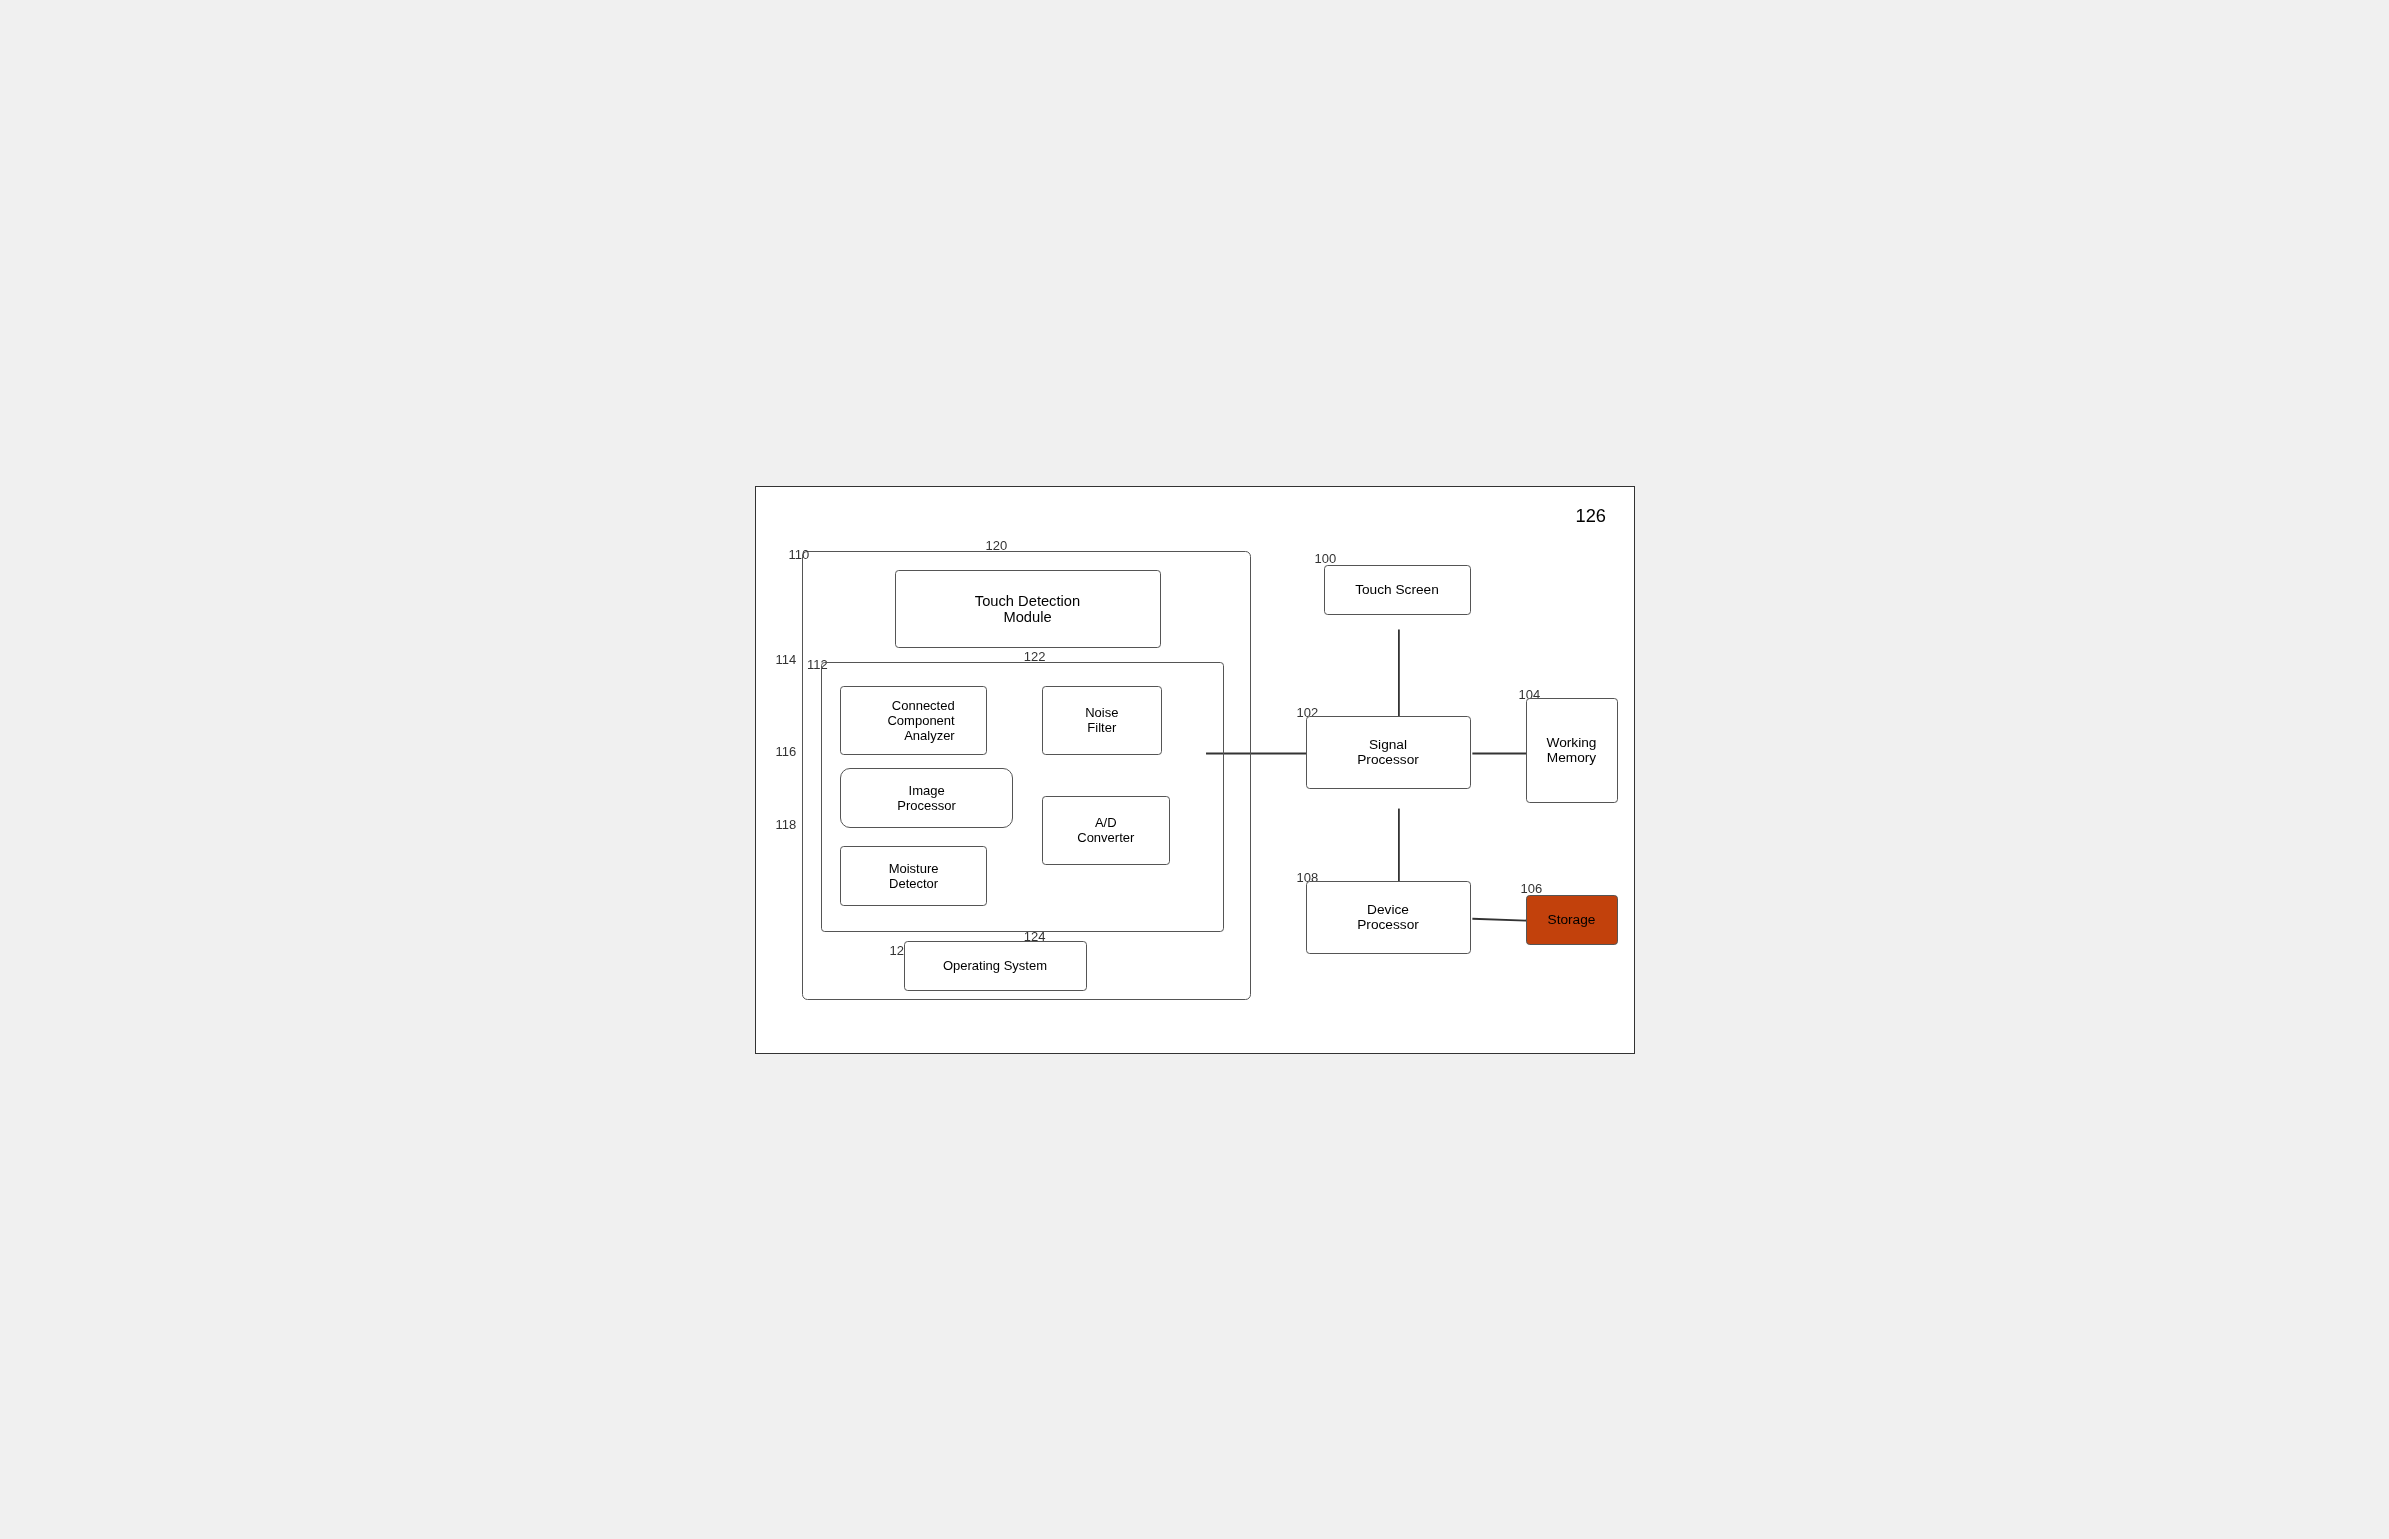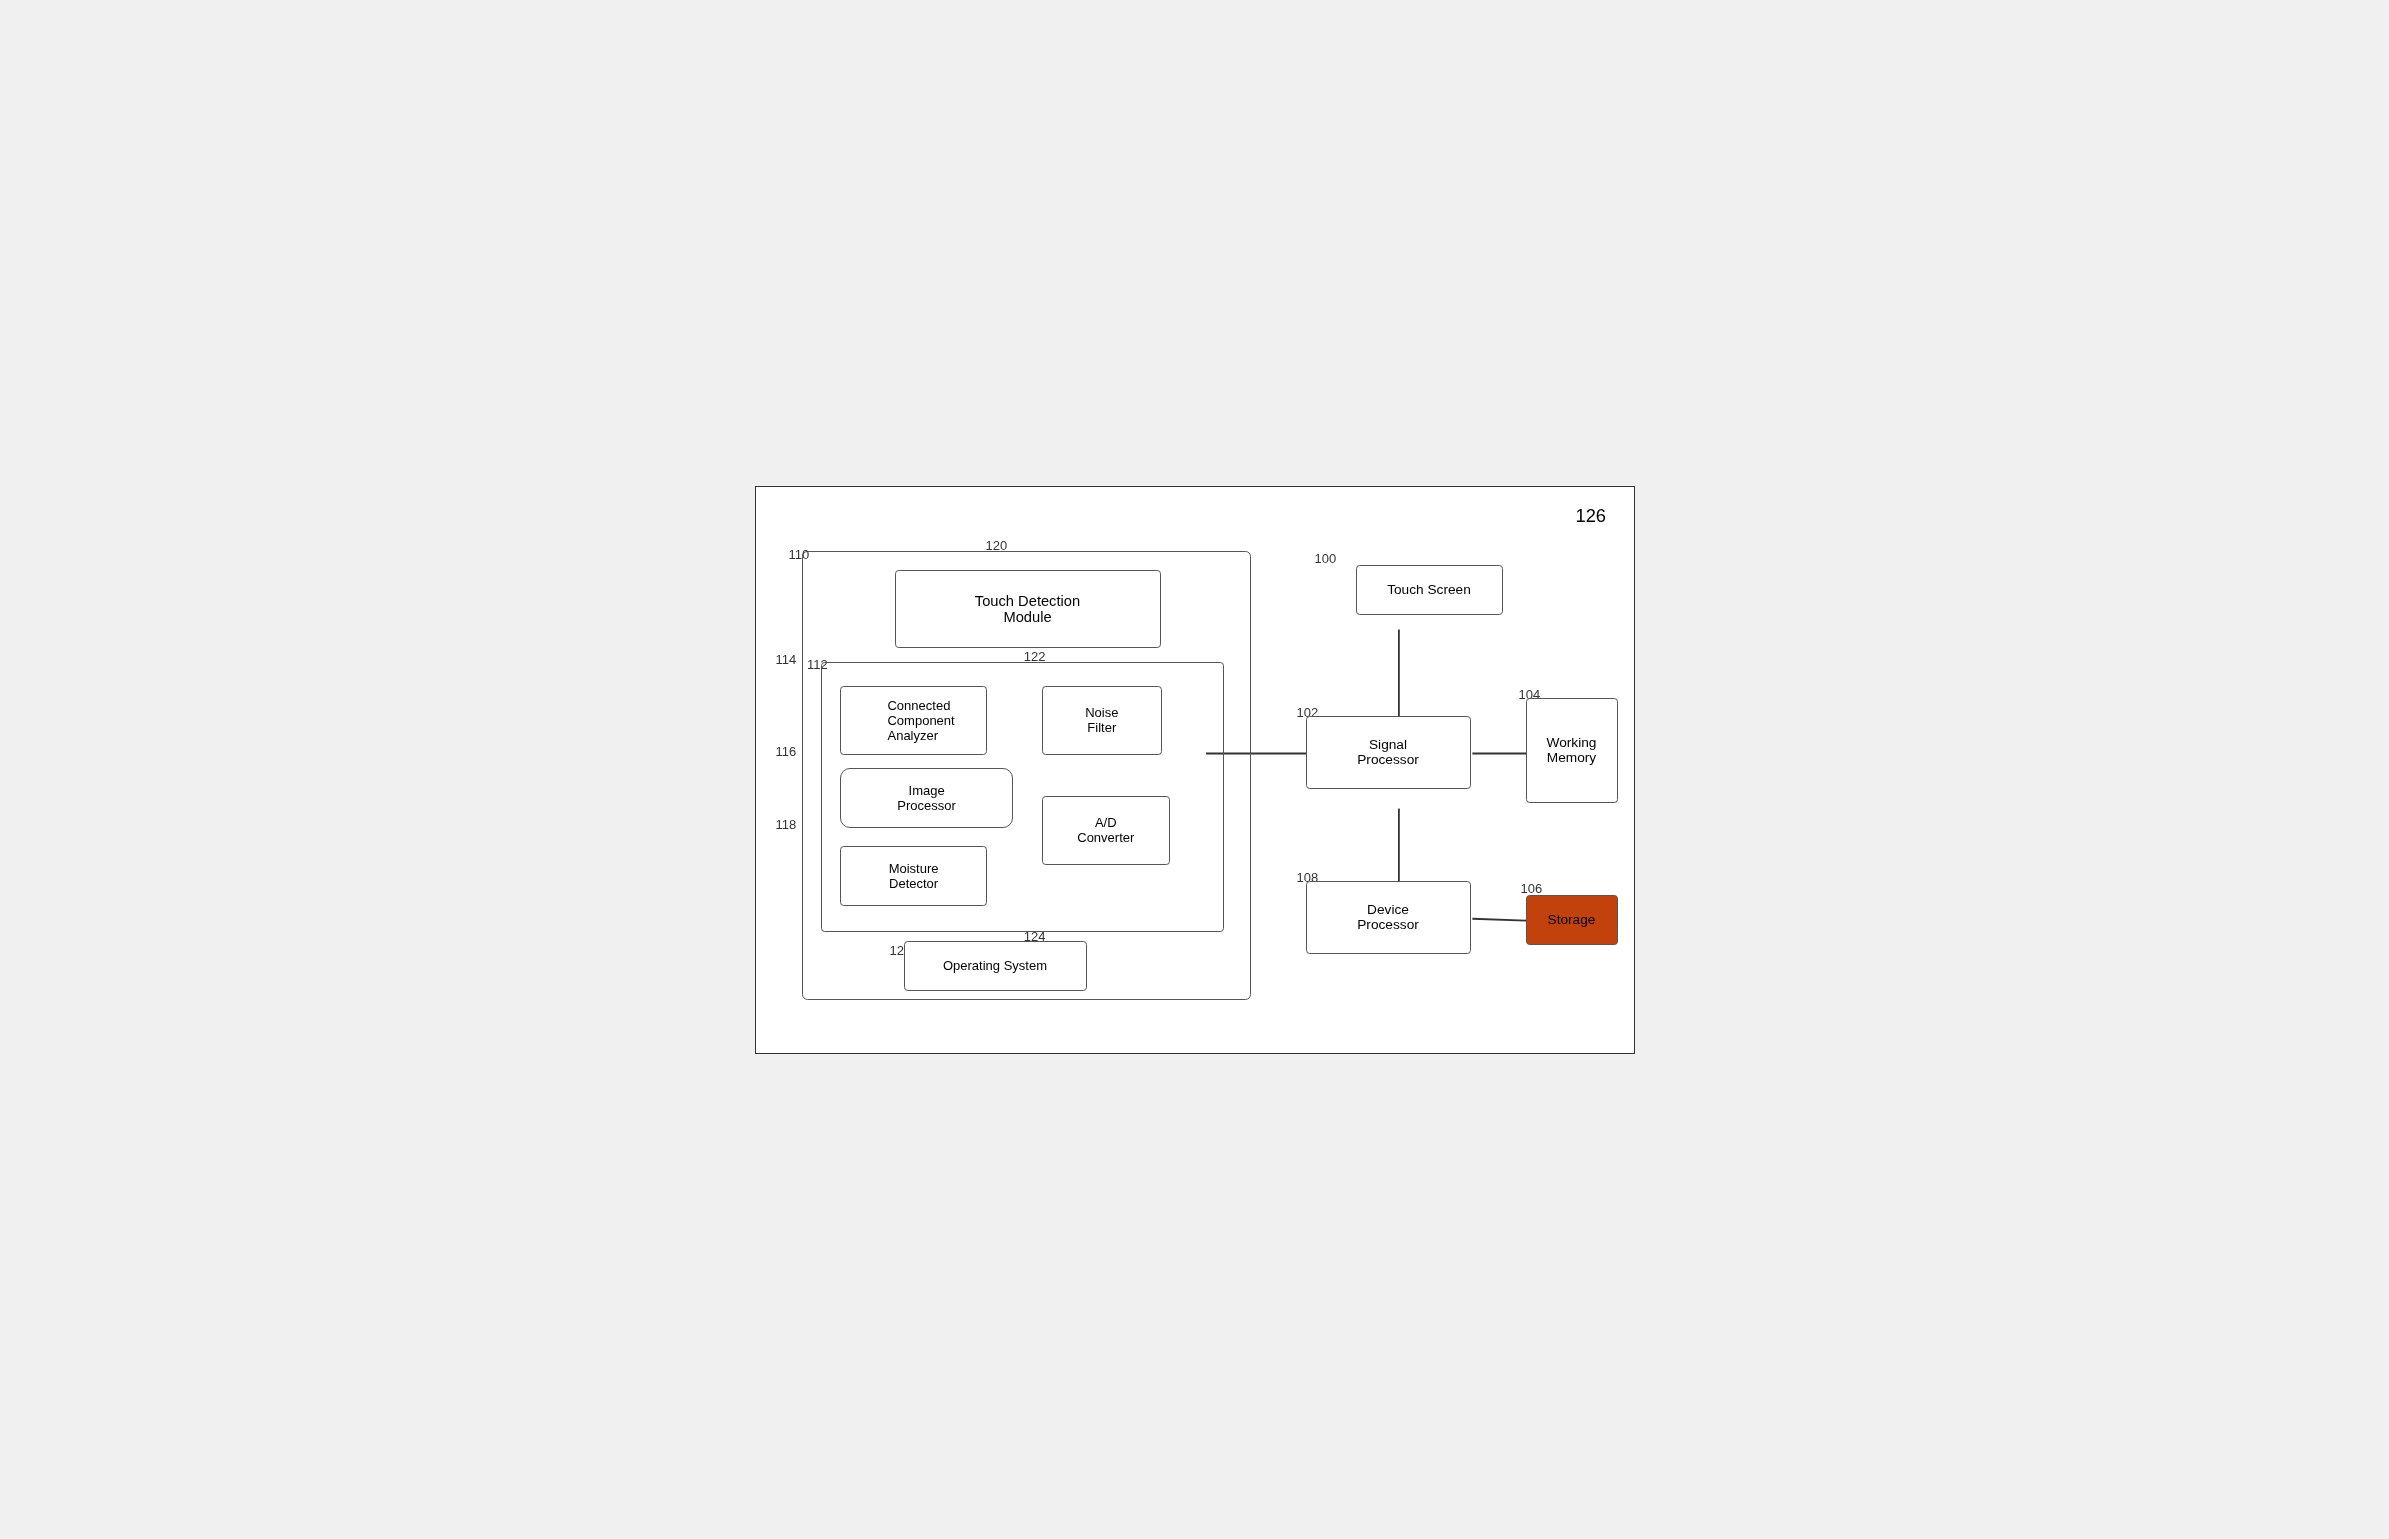--- a/index.html
+++ b/index.html
@@ -72,21 +72,21 @@
       position: absolute;
       left: 18.3px;
       top: 23px;
       width: 147px;
       height: 69px;
       border: 1.8px solid #555;
       border-radius: 3.7px;
       display: flex;
       align-items: center;
       justify-content: center;
-      text-align: left;
+      text-align: right;
       font-size: 13px;
       background: white;
       padding-left: 15px;
     }
     
     .box-116 {
       position: absolute;
       left: 18.3px;
       top: 105px;
       width: 173px;
@@ -172,21 +172,20 @@
       width: 147px;
       height: 50px;
       border: 1.8px solid #555;
       border-radius: 3.7px;
       display: flex;
       align-items: center;
       justify-content: center;
       text-align: center;
       font-size: 13.7px;
       background: white;
-      margin-left: 32px;
     }
     
     .box-102 {
       position: absolute;
       left: 550px;
       top: 229px;
       width: 165px;
       height: 73px;
       border: 1.8px solid #555;
       border-radius: 3.7px;

